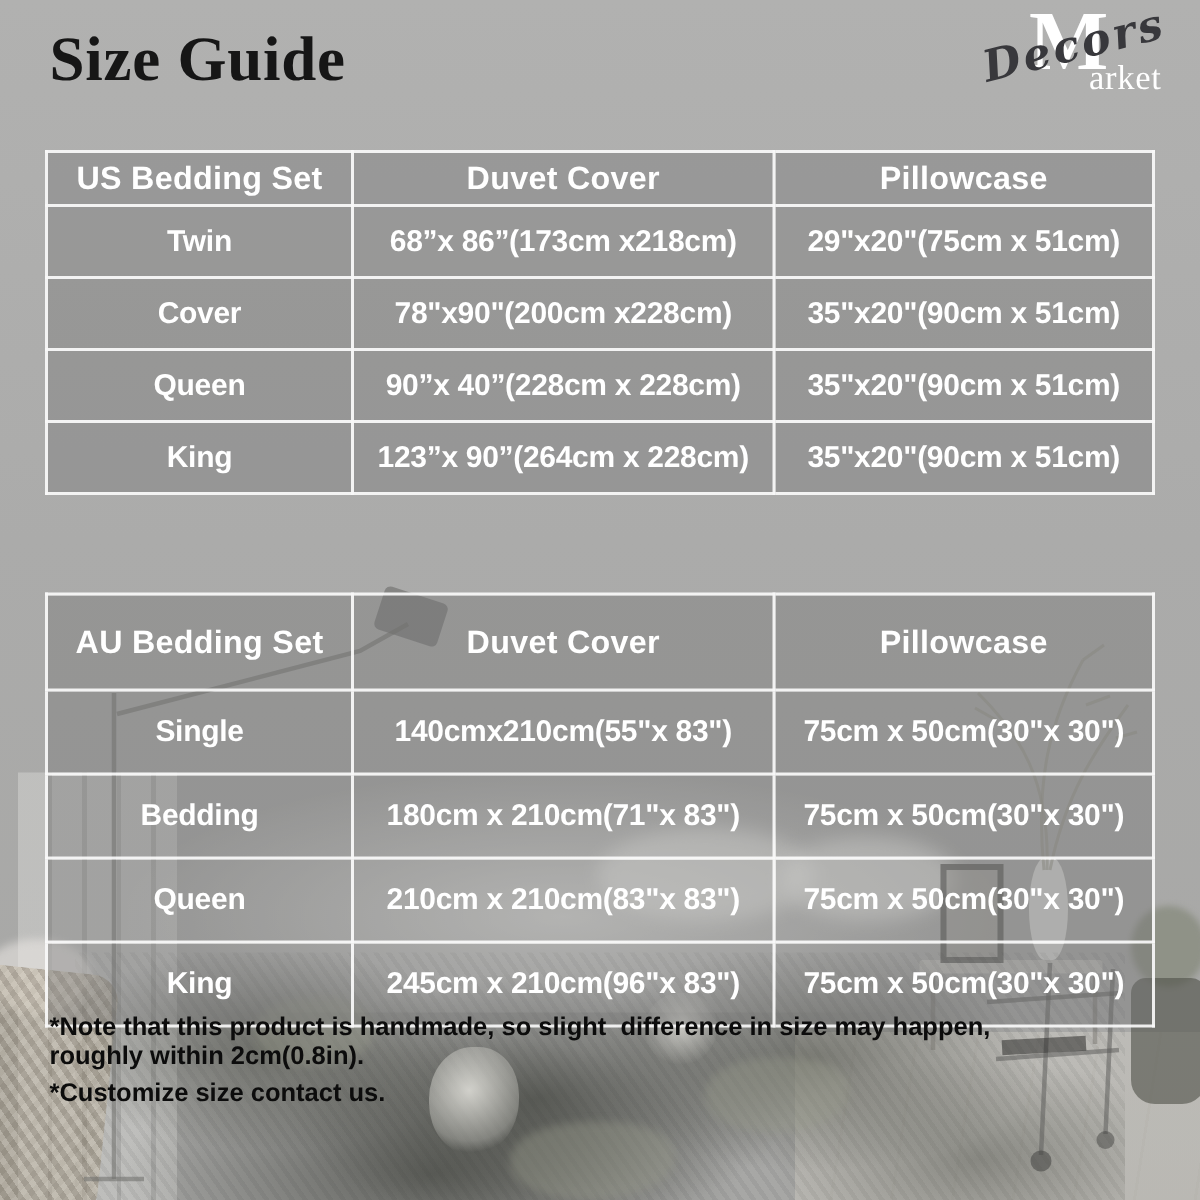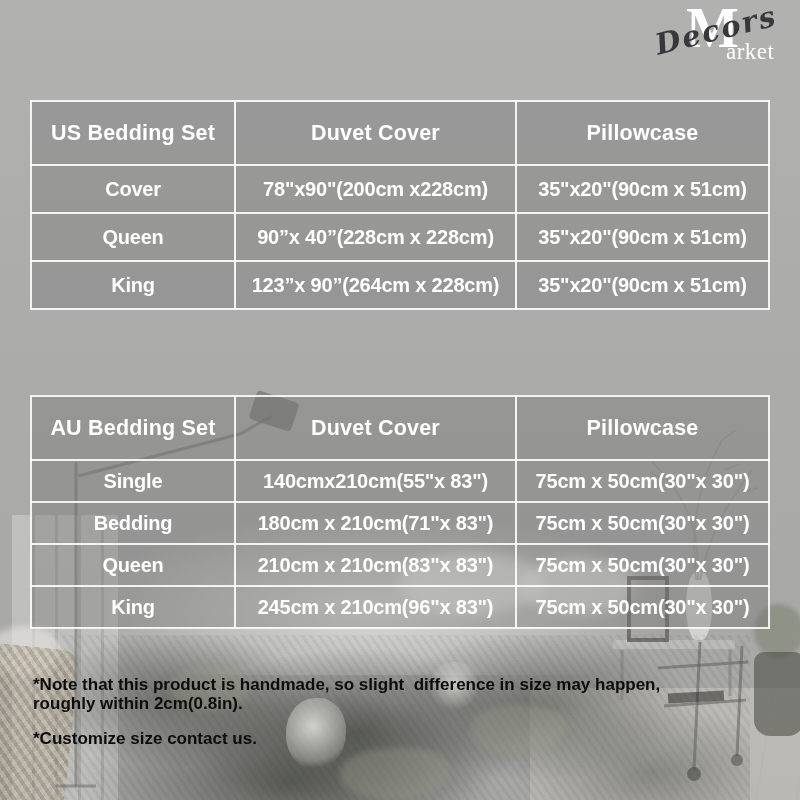--- a/index.html
+++ b/index.html
@@ -66,26 +66,26 @@
 
   table.size-table{position:absolute;left:30px;width:738px;z-index:2;
     border-collapse:collapse;table-layout:fixed;}
   table.t-us{top:100px;}
   table.t-au{top:395px;}
   .size-table td,.size-table th{border:2px solid rgba(248,248,248,.92);
     background:rgba(116,116,116,.38);text-align:center;vertical-align:middle;
     color:#ffffff;padding:0;overflow:hidden;}
   .size-table th{font-size:21.5px;font-weight:700;letter-spacing:.2px;}
   .size-table td{font-size:20px;font-weight:600;letter-spacing:-.2px;}
-  .t-us tr.head{height:64px;margin-top:12px;} .t-us tr.data{height:48px;}
-  .t-au tr.head{height:64px;} .t-au tr.data{height:42px;}
+  .t-us tr.head{height:36px;margin-top:12px;} .t-us tr.data{height:48px;}
+  .t-au tr.head{height:64px;} .t-au tr.data{height:56px;}
 
   .notes{position:absolute;left:33px;top:675px;width:744px;z-index:3;color:#0c0c0c;}
   .note{margin:0;font-size:17px;font-weight:700;line-height:1.14;white-space:pre-wrap;}
-  .note.second{margin-top:15px;}
+  .note.second{margin-top:5px;}
 </style>
 </head>
 <body>
 
 <div class="screen">
 
   <div class="bg">
     <div class="shape wall"></div>
     <div class="shape planks-left"></div>
     <div class="shape floor-right"></div>
@@ -127,40 +127,46 @@
         <circle cx="694" cy="774" r="7" fill="rgba(70,70,68,.55)" stroke="none"></circle>
         <circle cx="737" cy="760" r="6" fill="rgba(70,70,68,.5)" stroke="none"></circle>
       </g>
       <g stroke="rgba(120,118,112,.5)" stroke-width="3">
         <line x1="622" y1="650" x2="622" y2="700"></line>
         <line x1="730" y1="650" x2="730" y2="696"></line>
       </g>
     </svg>
   </div>
 
+  <div class="title">Size Guide</div>
 
   <div class="logo">
     <span class="m">M</span>
     <span class="arket">arket</span>
     <span class="script">Decors</span>
   </div>
 
   <table class="size-table t-us">
     <colgroup>
         <col style="width:204px">
         <col style="width:281px">
         <col style="width:253px">
       </colgroup>
     <tbody>
         <tr class="head">
       <th>US Bedding Set</th>
       <th>Duvet Cover</th>
       <th>Pillowcase</th>
     </tr>
     <tr class="data">
+      <td>Twin</td>
+      <td>68”x 86”(173cm x218cm)</td>
+      <td>29"x20"(75cm x 51cm)</td>
+    </tr>
+    <tr class="data">
       <td>Cover</td>
       <td>78"x90"(200cm x228cm)</td>
       <td>35"x20"(90cm x 51cm)</td>
     </tr>
     <tr class="data">
       <td>Queen</td>
       <td>90”x 40”(228cm x 228cm)</td>
       <td>35"x20"(90cm x 51cm)</td>
     </tr>
     <tr class="data">

